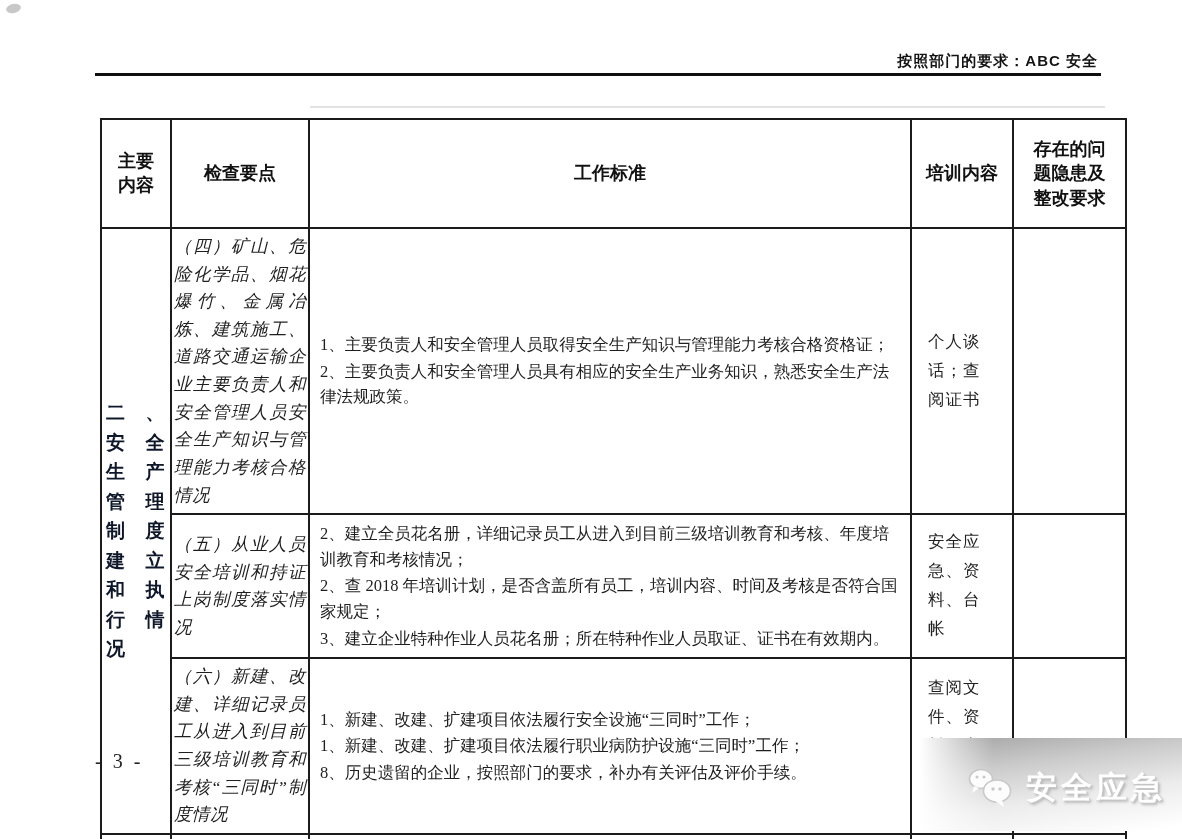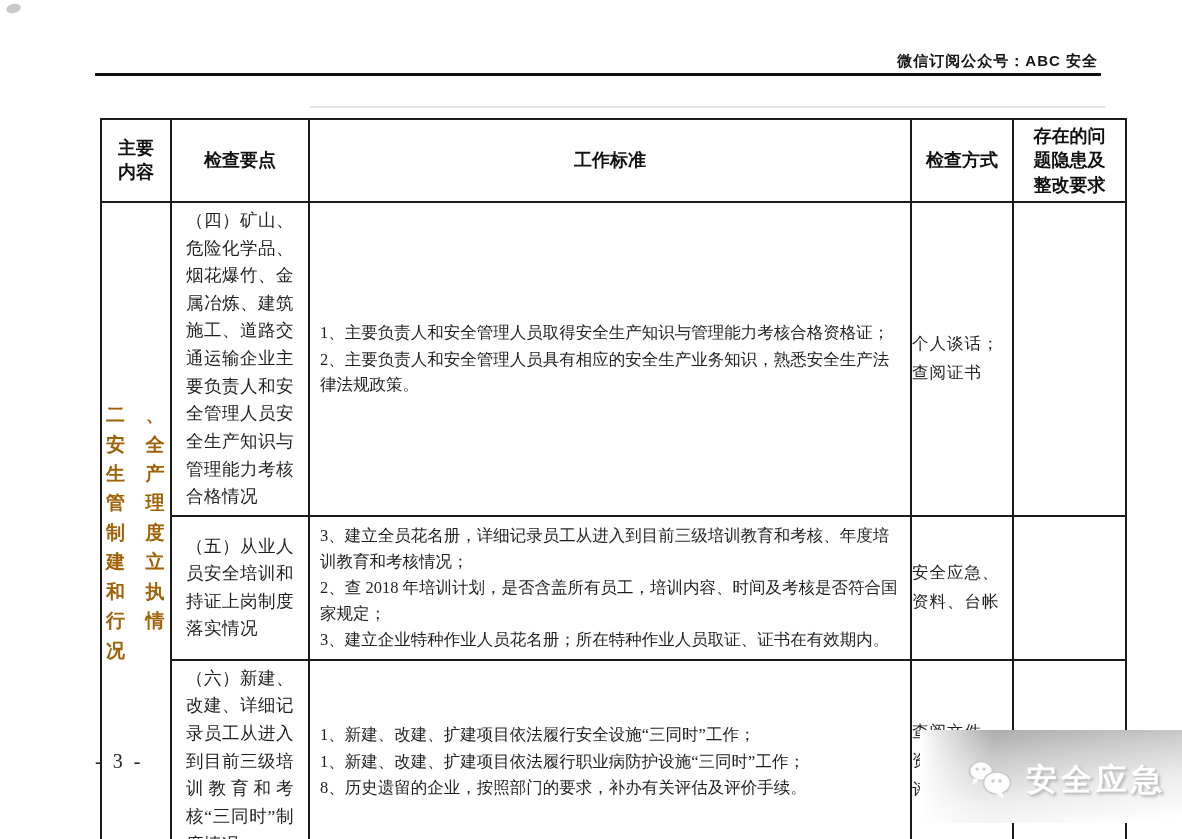--- a/index.html
+++ b/index.html
@@ -42,96 +42,96 @@
   }
   table.checklist th {
     font-family: "Liberation Sans", sans-serif;
     font-weight: bold; font-size: 18px; line-height: 1.35;
     text-align: center; padding: 2px 10px; color: #111;
   }
   td.cat {
     font-family: "Liberation Sans", sans-serif;
     font-weight: bold; font-size: 19px; line-height: 1.55;
     letter-spacing: 1.5px; padding: 2px 4px;
-    text-align: justify; text-justify: inter-character; color: #a16207; border-radius: 12px;
+    text-align: justify; text-justify: inter-character; color: #0f172a; border-radius: 12px;
   }
   td.point {
-    font-size: 17.5px; line-height: 1.58; padding: 4px 14px;
-    text-align: justify; text-justify: inter-character; letter-spacing: .5px;
+    font-size: 17.5px; line-height: 1.58; padding: 4px 2px;
+    text-align: justify; text-justify: inter-character; letter-spacing: .5px; font-style: italic;
   }
   td.std { font-size: 16.5px; line-height: 1.55; padding: 5px 10px; vertical-align: middle; }
   td.std .std-line { margin: 1px 0; }
   td.method {
-    font-size: 16.5px; line-height: 1.75; padding: 2px 0;
+    font-size: 16.5px; line-height: 1.75; padding: 2px 16px;
     letter-spacing: 1px;
   }
   td.issues { background: #ffffff; }
 
   .page-number {
     position: absolute; left: 95px; top: 750px;
     font-size: 20px; letter-spacing: 3px; color: #242424;
   }
 
   .logo-area {
-    position: absolute; right: 0; bottom: 16px; width: 262px; height: 93px;
+    position: absolute; right: 0; bottom: 8px; width: 262px; height: 93px;
     background:
       linear-gradient(to right, #ffffff 0%, rgba(255,255,255,0) 28%),
       linear-gradient(172deg, #a2a2a2 0%, #cccccc 32%, #ececec 62%, #ffffff 96%);
     display: flex; align-items: center; justify-content: flex-end;
     padding-right: 16px; padding-top: 6px;
   }
   .logo-inner { display: flex; align-items: center; gap: 8px; }
   .logo-text {
     font-family: "Liberation Sans", sans-serif;
     font-weight: bold; font-size: 31px; letter-spacing: 4px;
     color: #ffffff;
     text-shadow: 1px 1px 0 #c6c6c6, 2px 2px 3px #aeaeae;
   }
 </style>
 </head>
 <body>
 
 <div class="smudge"></div>
 
-<div class="header-note">微信订阅公众号：ABC 安全</div>
+<div class="header-note">按照部门的要求：ABC 安全</div>
 <div class="top-rule"></div>
 <div class="faint-line"></div>
 
 <table class="checklist">
   <colgroup>
     <col style="width:70px">
       <col style="width:138px">
       <col style="width:602px">
       <col style="width:102px">
       <col style="width:113px">
   </colgroup>
   <thead>
     <tr style="height:67px">
       <th>主要内容</th>
       <th>检查要点</th>
       <th>工作标准</th>
-      <th>检查方式</th>
-      <th style="padding:4px 12px">存在的问题隐患及整改要求</th>
+      <th>培训内容</th>
+      <th style="padding:17px 12px">存在的问题隐患及整改要求</th>
     </tr>
   </thead>
   <tbody>
     <tr style="height:218px">
       <td class="cat" rowspan="3">二、安全生产管理制度建立和执行情况</td>
       <td class="point">（四）矿山、危险化学品、烟花爆竹、金属冶炼、建筑施工、道路交通运输企业主要负责人和安全管理人员安全生产知识与管理能力考核合格情况</td>
       <td class="std">
         <div class="std-line">1、主要负责人和安全管理人员取得安全生产知识与管理能力考核合格资格证；</div>
         <div class="std-line">2、主要负责人和安全管理人员具有相应的安全生产业务知识，熟悉安全生产法律法规政策。</div>
       </td>
       <td class="method">个人谈话；查阅证书</td>
       <td class="issues"></td>
     </tr>
     <tr style="height:103px">
       <td class="point">（五）从业人员安全培训和持证上岗制度落实情况</td>
       <td class="std">
-        <div class="std-line">3、建立全员花名册，详细记录员工从进入到目前三级培训教育和考核、年度培训教育和考核情况；</div>
+        <div class="std-line">2、建立全员花名册，详细记录员工从进入到目前三级培训教育和考核、年度培训教育和考核情况；</div>
         <div class="std-line">2、查 2018 年培训计划，是否含盖所有员工，培训内容、时间及考核是否符合国家规定；</div>
         <div class="std-line">3、建立企业特种作业人员花名册；所在特种作业人员取证、证书在有效期内。</div>
       </td>
       <td class="method">安全应急、资料、台帐</td>
       <td class="issues"></td>
     </tr>
     <tr style="height:139px">
       <td class="point">（六）新建、改建、详细记录员工从进入到目前三级培训教育和考核“三同时”制度情况</td>
       <td class="std">
         <div class="std-line">1、新建、改建、扩建项目依法履行安全设施“三同时”工作；</div>

